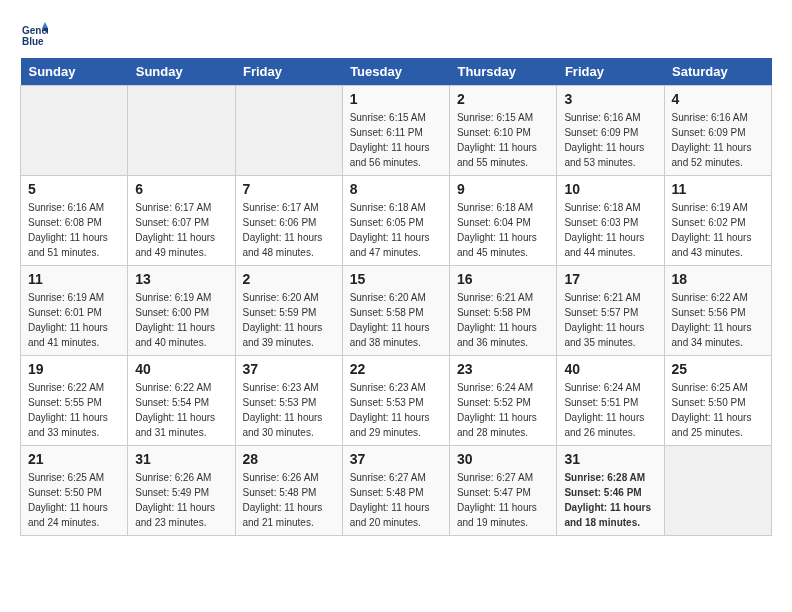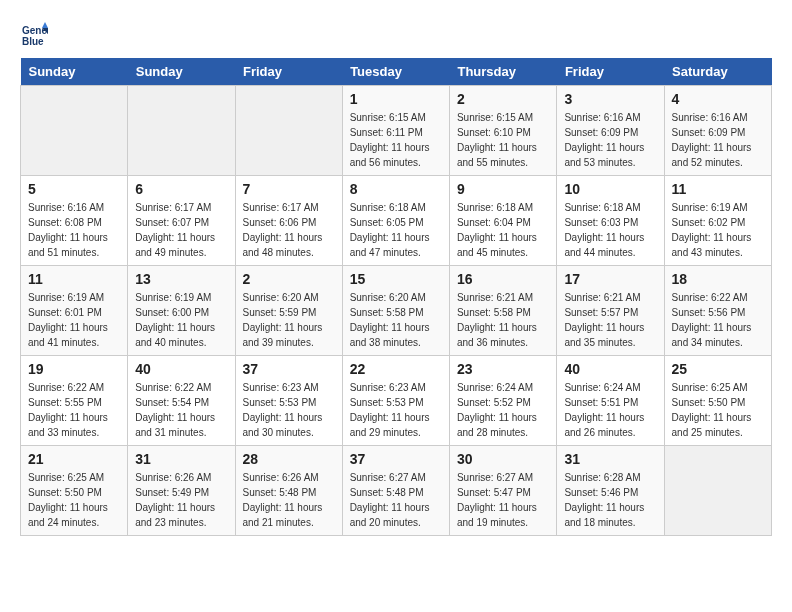--- a/index.html
+++ b/index.html
@@ -338,21 +338,21 @@
         </td>
         <td>
           <span class="day-num">30</span>
           <div class="day-info" style="white-space: pre-line;">Sunrise: 6:27 AM
 Sunset: 5:47 PM
 Daylight: 11 hours
 and 19 minutes.</div>
         </td>
         <td>
           <span class="day-num">31</span>
-          <div class="day-info" style="white-space: pre-line;">Sunrise: 6:28 AM
+          <div class="day-info" style="white-space: pre-line; font-weight: bold;">Sunrise: 6:28 AM
 Sunset: 5:46 PM
 Daylight: 11 hours
 and 18 minutes.</div>
         </td>
         <td class="empty-cell"></td>
       </tr>
     </tbody>
 </table>
 
 </body></html>

